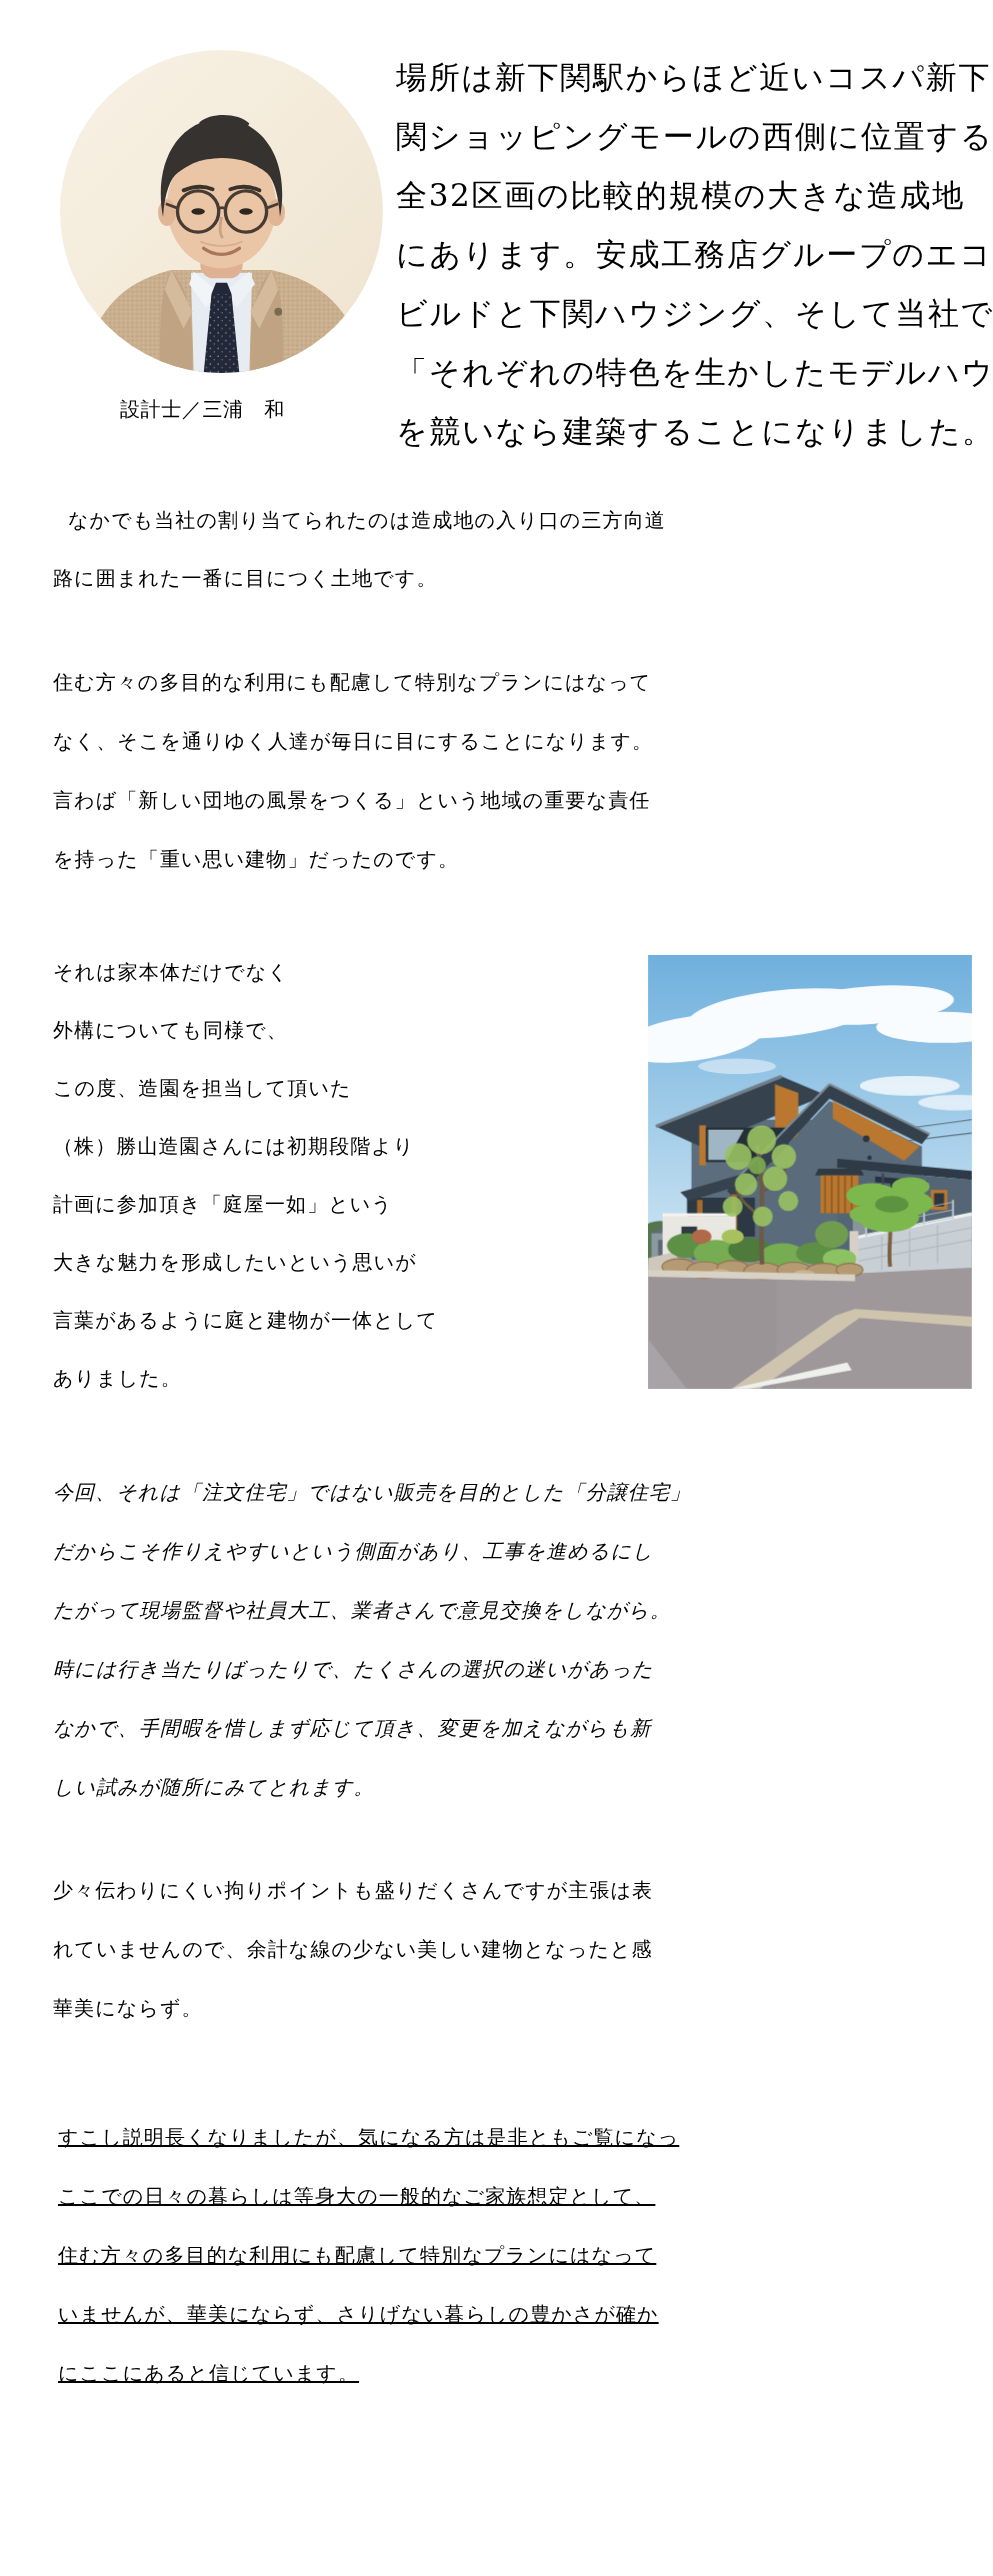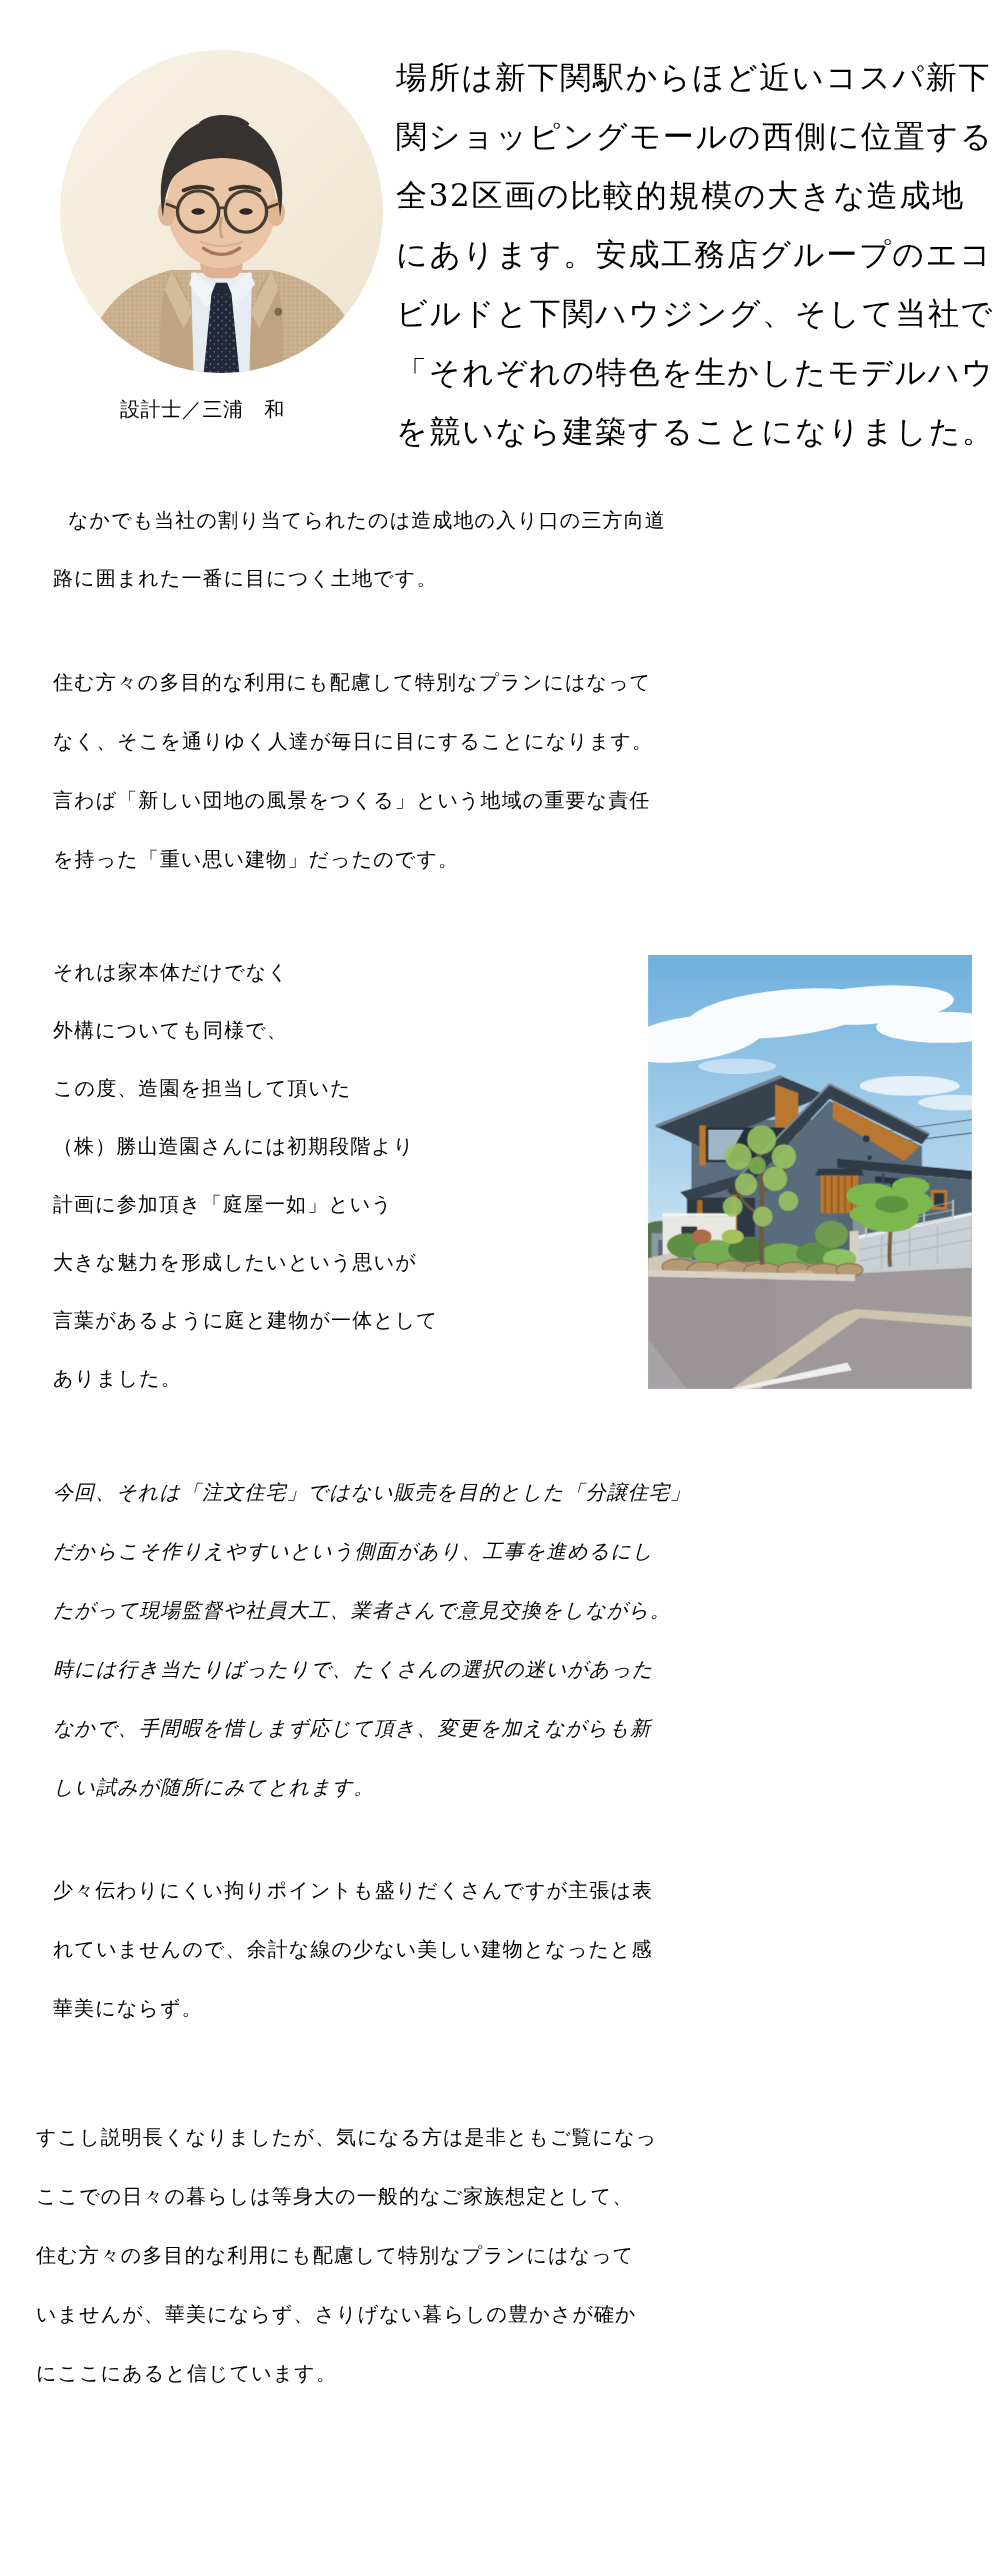--- a/index.html
+++ b/index.html
@@ -298,21 +298,21 @@
     <span class="tl">なかで、手間暇を惜しまず応じて頂き、変更を加えながらも新</span>
     <span class="tl">しい試みが随所にみてとれます。</span>
   </div>
 
   <div class="para p6" style="left:53px;top:1861px;">
     <span class="tl">少々伝わりにくい拘りポイントも盛りだくさんですが主張は表</span>
     <span class="tl">れていませんので、余計な線の少ない美しい建物となったと感</span>
     <span class="tl">華美にならず。</span>
   </div>
 
-  <div class="para p7" style="left:36px;top:2108px;">
+  <div class="para p7" style="left:58px;top:2108px;text-decoration:underline;">
     <span class="tl">すこし説明長くなりましたが、気になる方は是非ともご覧になっ</span>
     <span class="tl">ここでの日々の暮らしは等身大の一般的なご家族想定として、</span>
     <span class="tl">住む方々の多目的な利用にも配慮して特別なプランにはなって</span>
     <span class="tl">いませんが、華美にならず、さりげない暮らしの豊かさが確か</span>
     <span class="tl">にここにあると信じています。</span>
   </div>
 
 </div>
 
 

